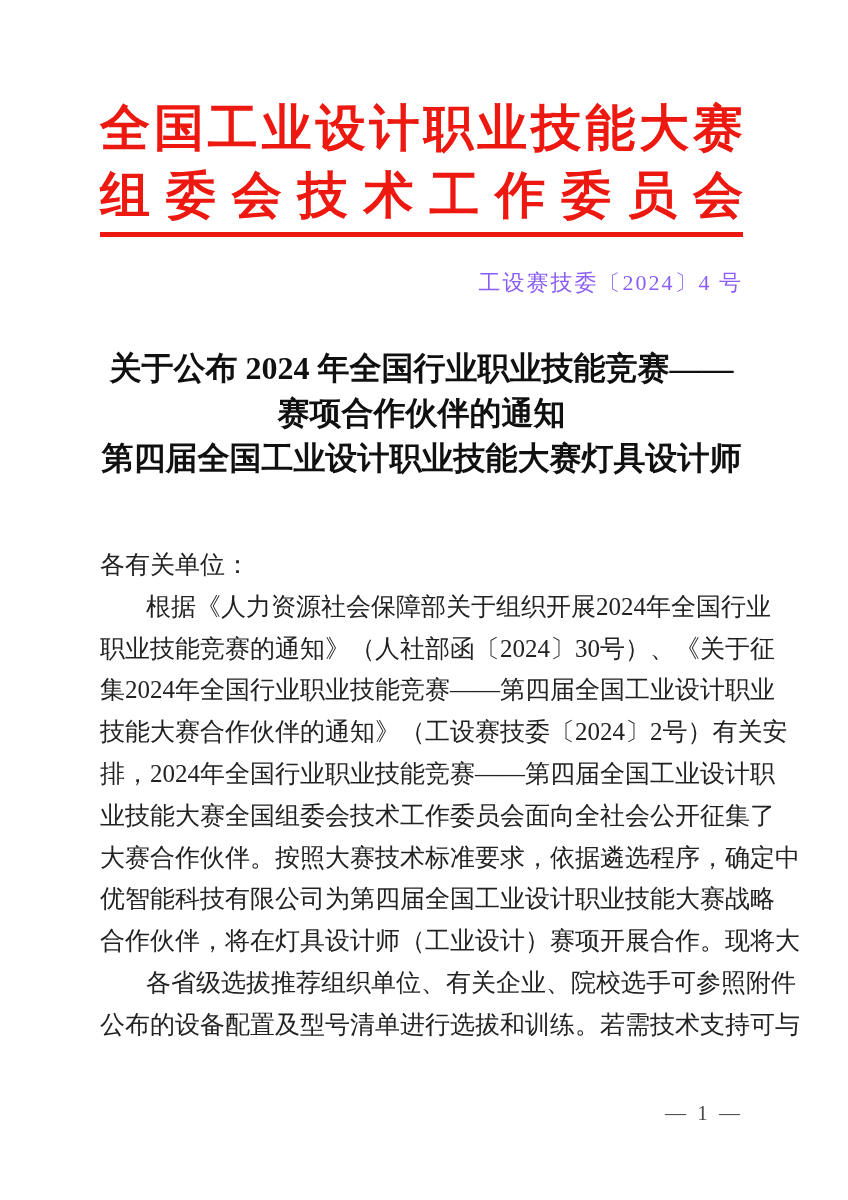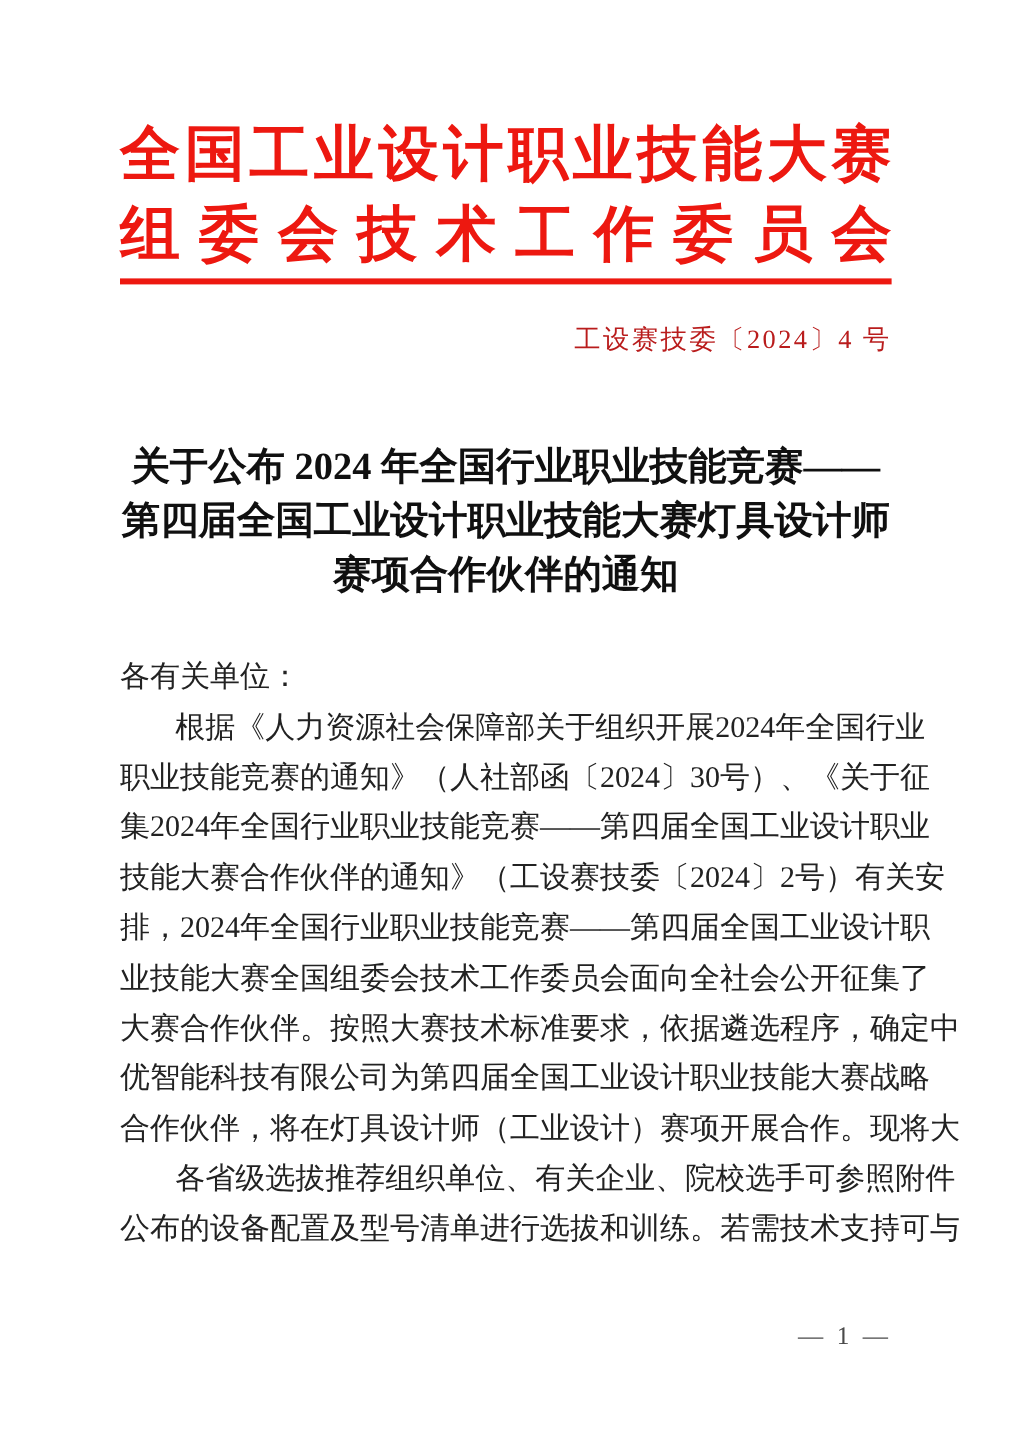--- a/index.html
+++ b/index.html
@@ -42,35 +42,34 @@
   
   .doc-number {
     position: absolute;
     left: 100px;
     top: 268px;
     width: 643px;
     text-align: right;
     font-size: 22px;
     line-height: 30px;
     letter-spacing: 2px;
-    color: #b91c1c;
+    color: #8b5cf6;
     white-space: nowrap;
   }
   
   .doc-title {
     position: absolute;
     left: 100px;
     top: 346px;
     width: 643px;
     text-align: center;
     font-weight: bold;
     font-size: 32px;
     line-height: 45px;
     color: #101010;
-    margin-top: 20px;
   }
   .doc-title .title-line { white-space: nowrap; }
   
   .doc-body {
     position: absolute;
     left: 100px;
     top: 544px;
     width: 643px;
     font-size: 25px;
     line-height: 41.8px;
@@ -135,22 +134,22 @@
         <span>会</span>
       </div>
   </div>
 
   <div class="red-divider"></div>
 
   <div class="doc-number">工设赛技委〔2024〕4 号</div>
 
   <div class="doc-title">
     <div class="title-line">关于公布 2024 年全国行业职业技能竞赛——</div>
+    <div class="title-line">赛项合作伙伴的通知</div>
     <div class="title-line">第四届全国工业设计职业技能大赛灯具设计师</div>
-    <div class="title-line">赛项合作伙伴的通知</div>
   </div>
 
   <div class="doc-body">
       <div class="body-line">各有关单位：</div>
       <div class="body-line justify indent">
         <span>根</span>
         <span>据</span>
         <span>《</span>
         <span>人</span>
         <span>力</span>

